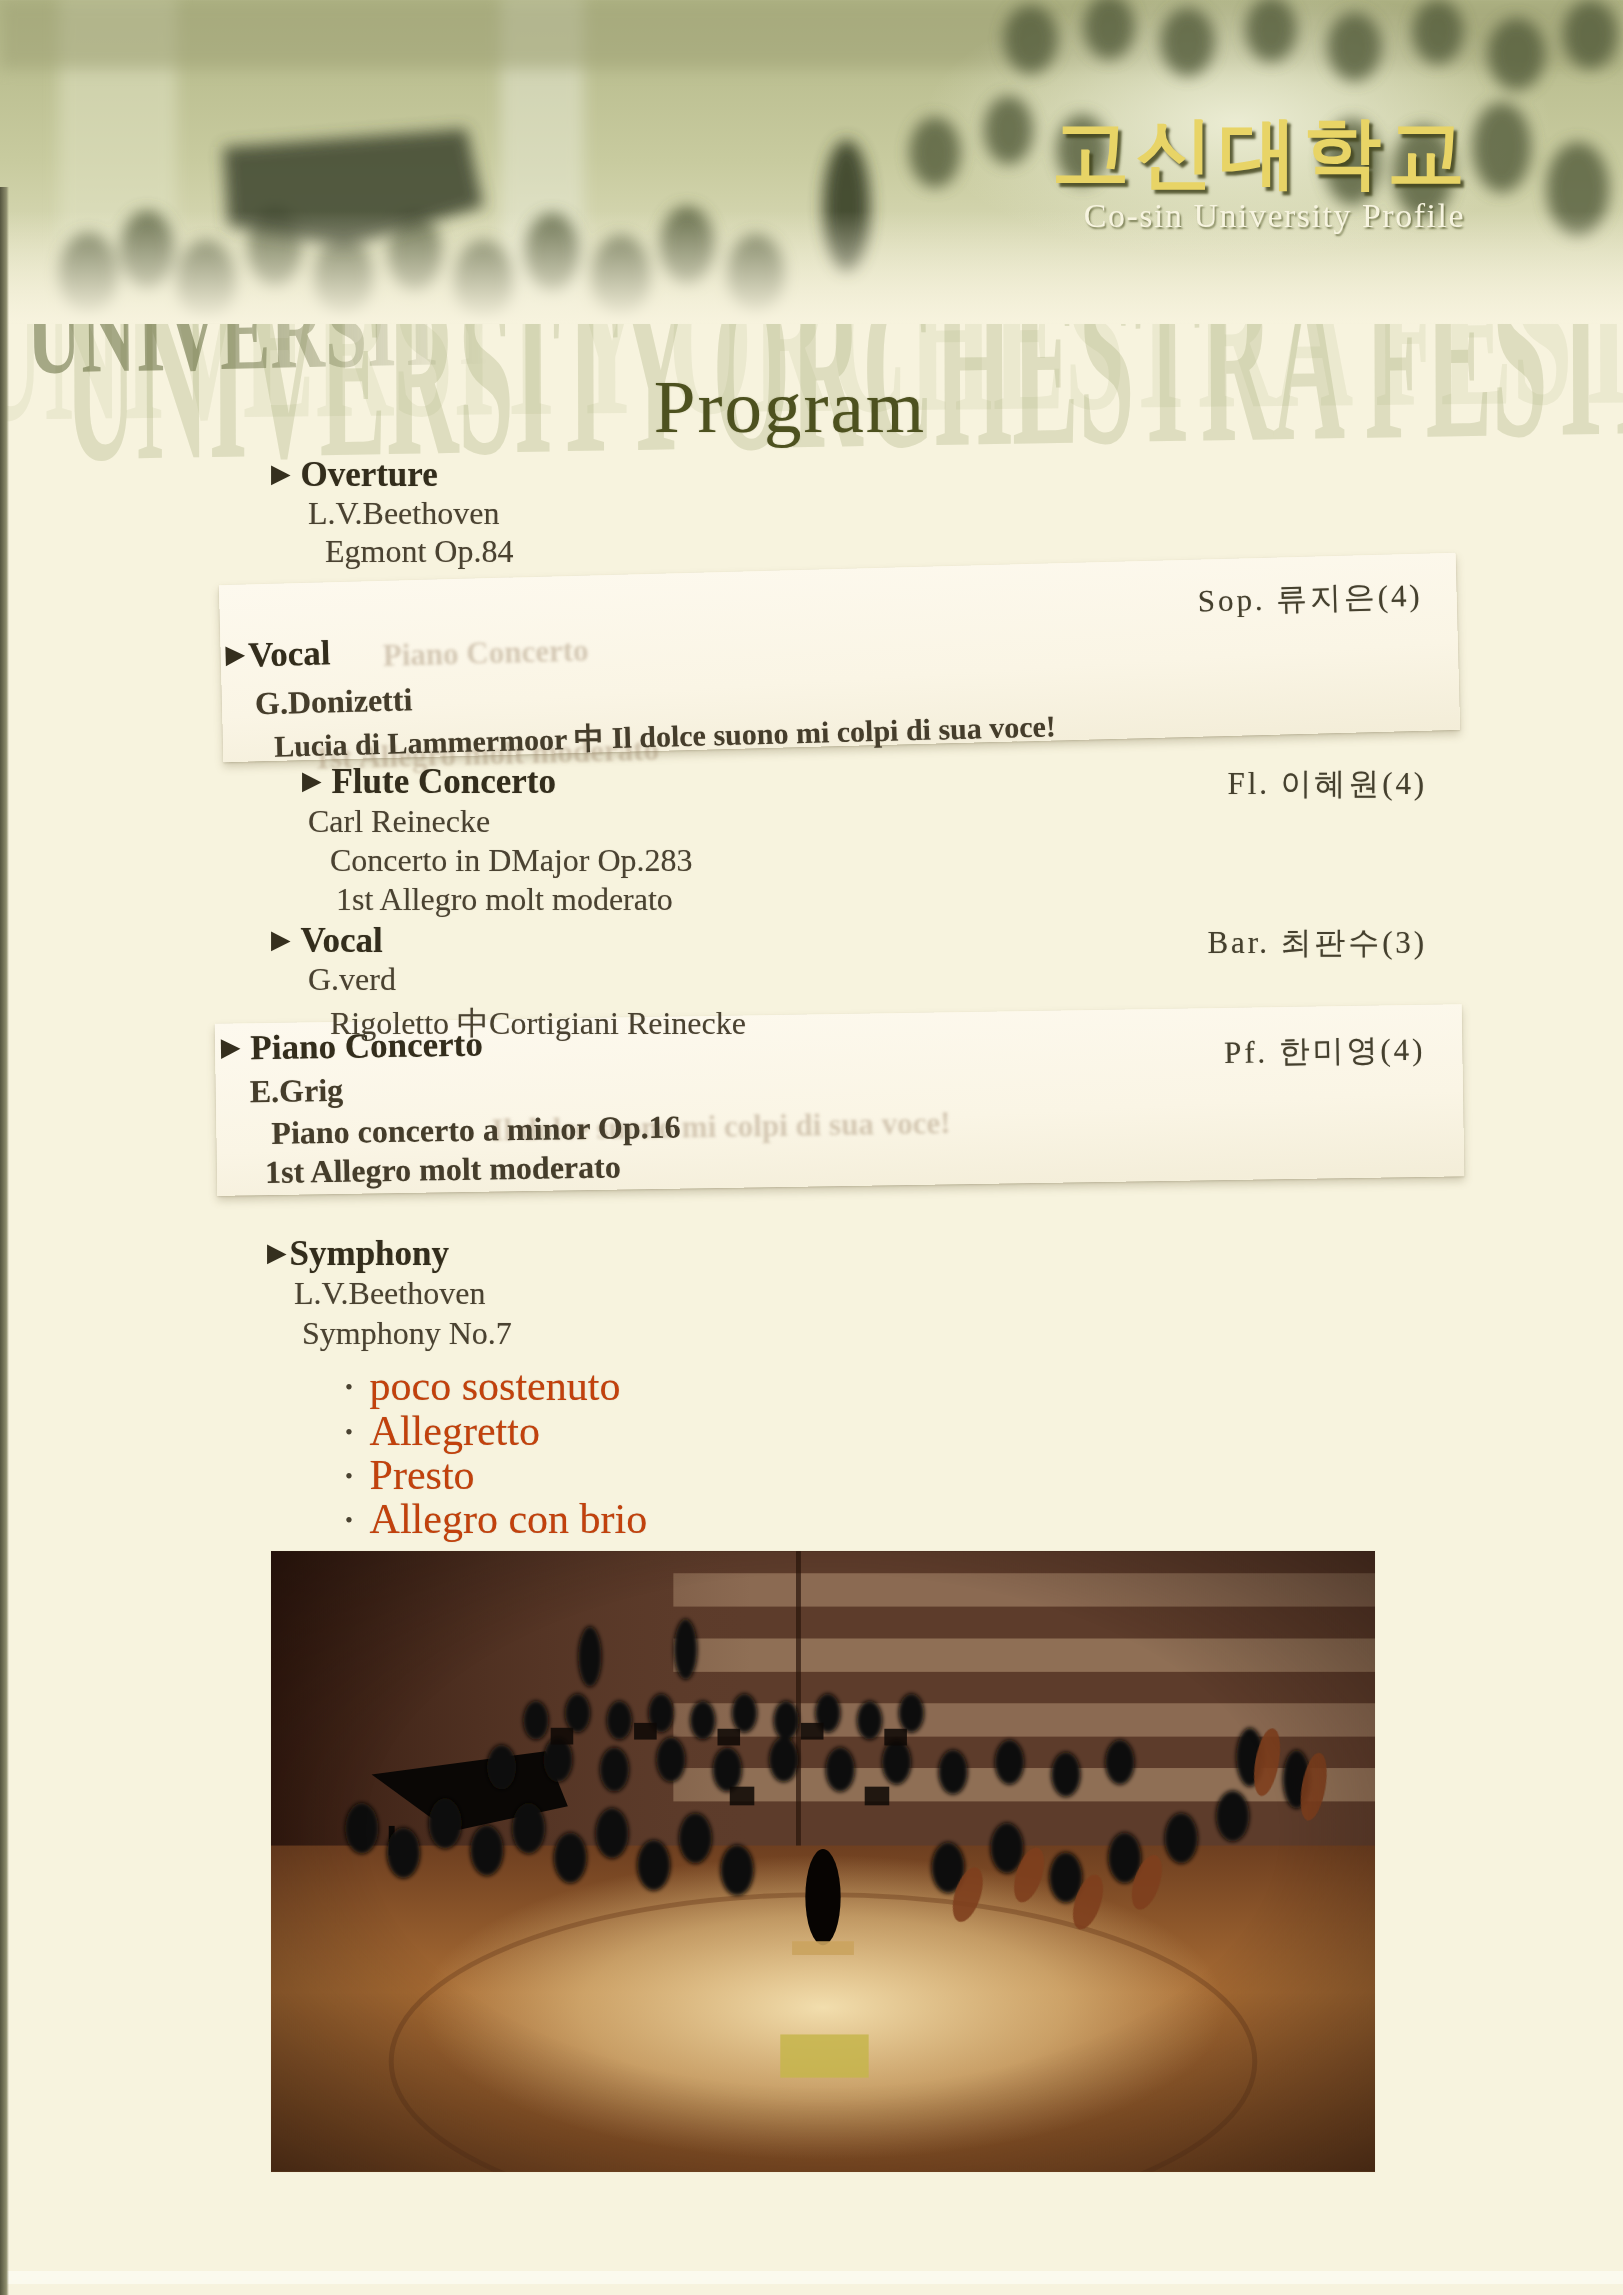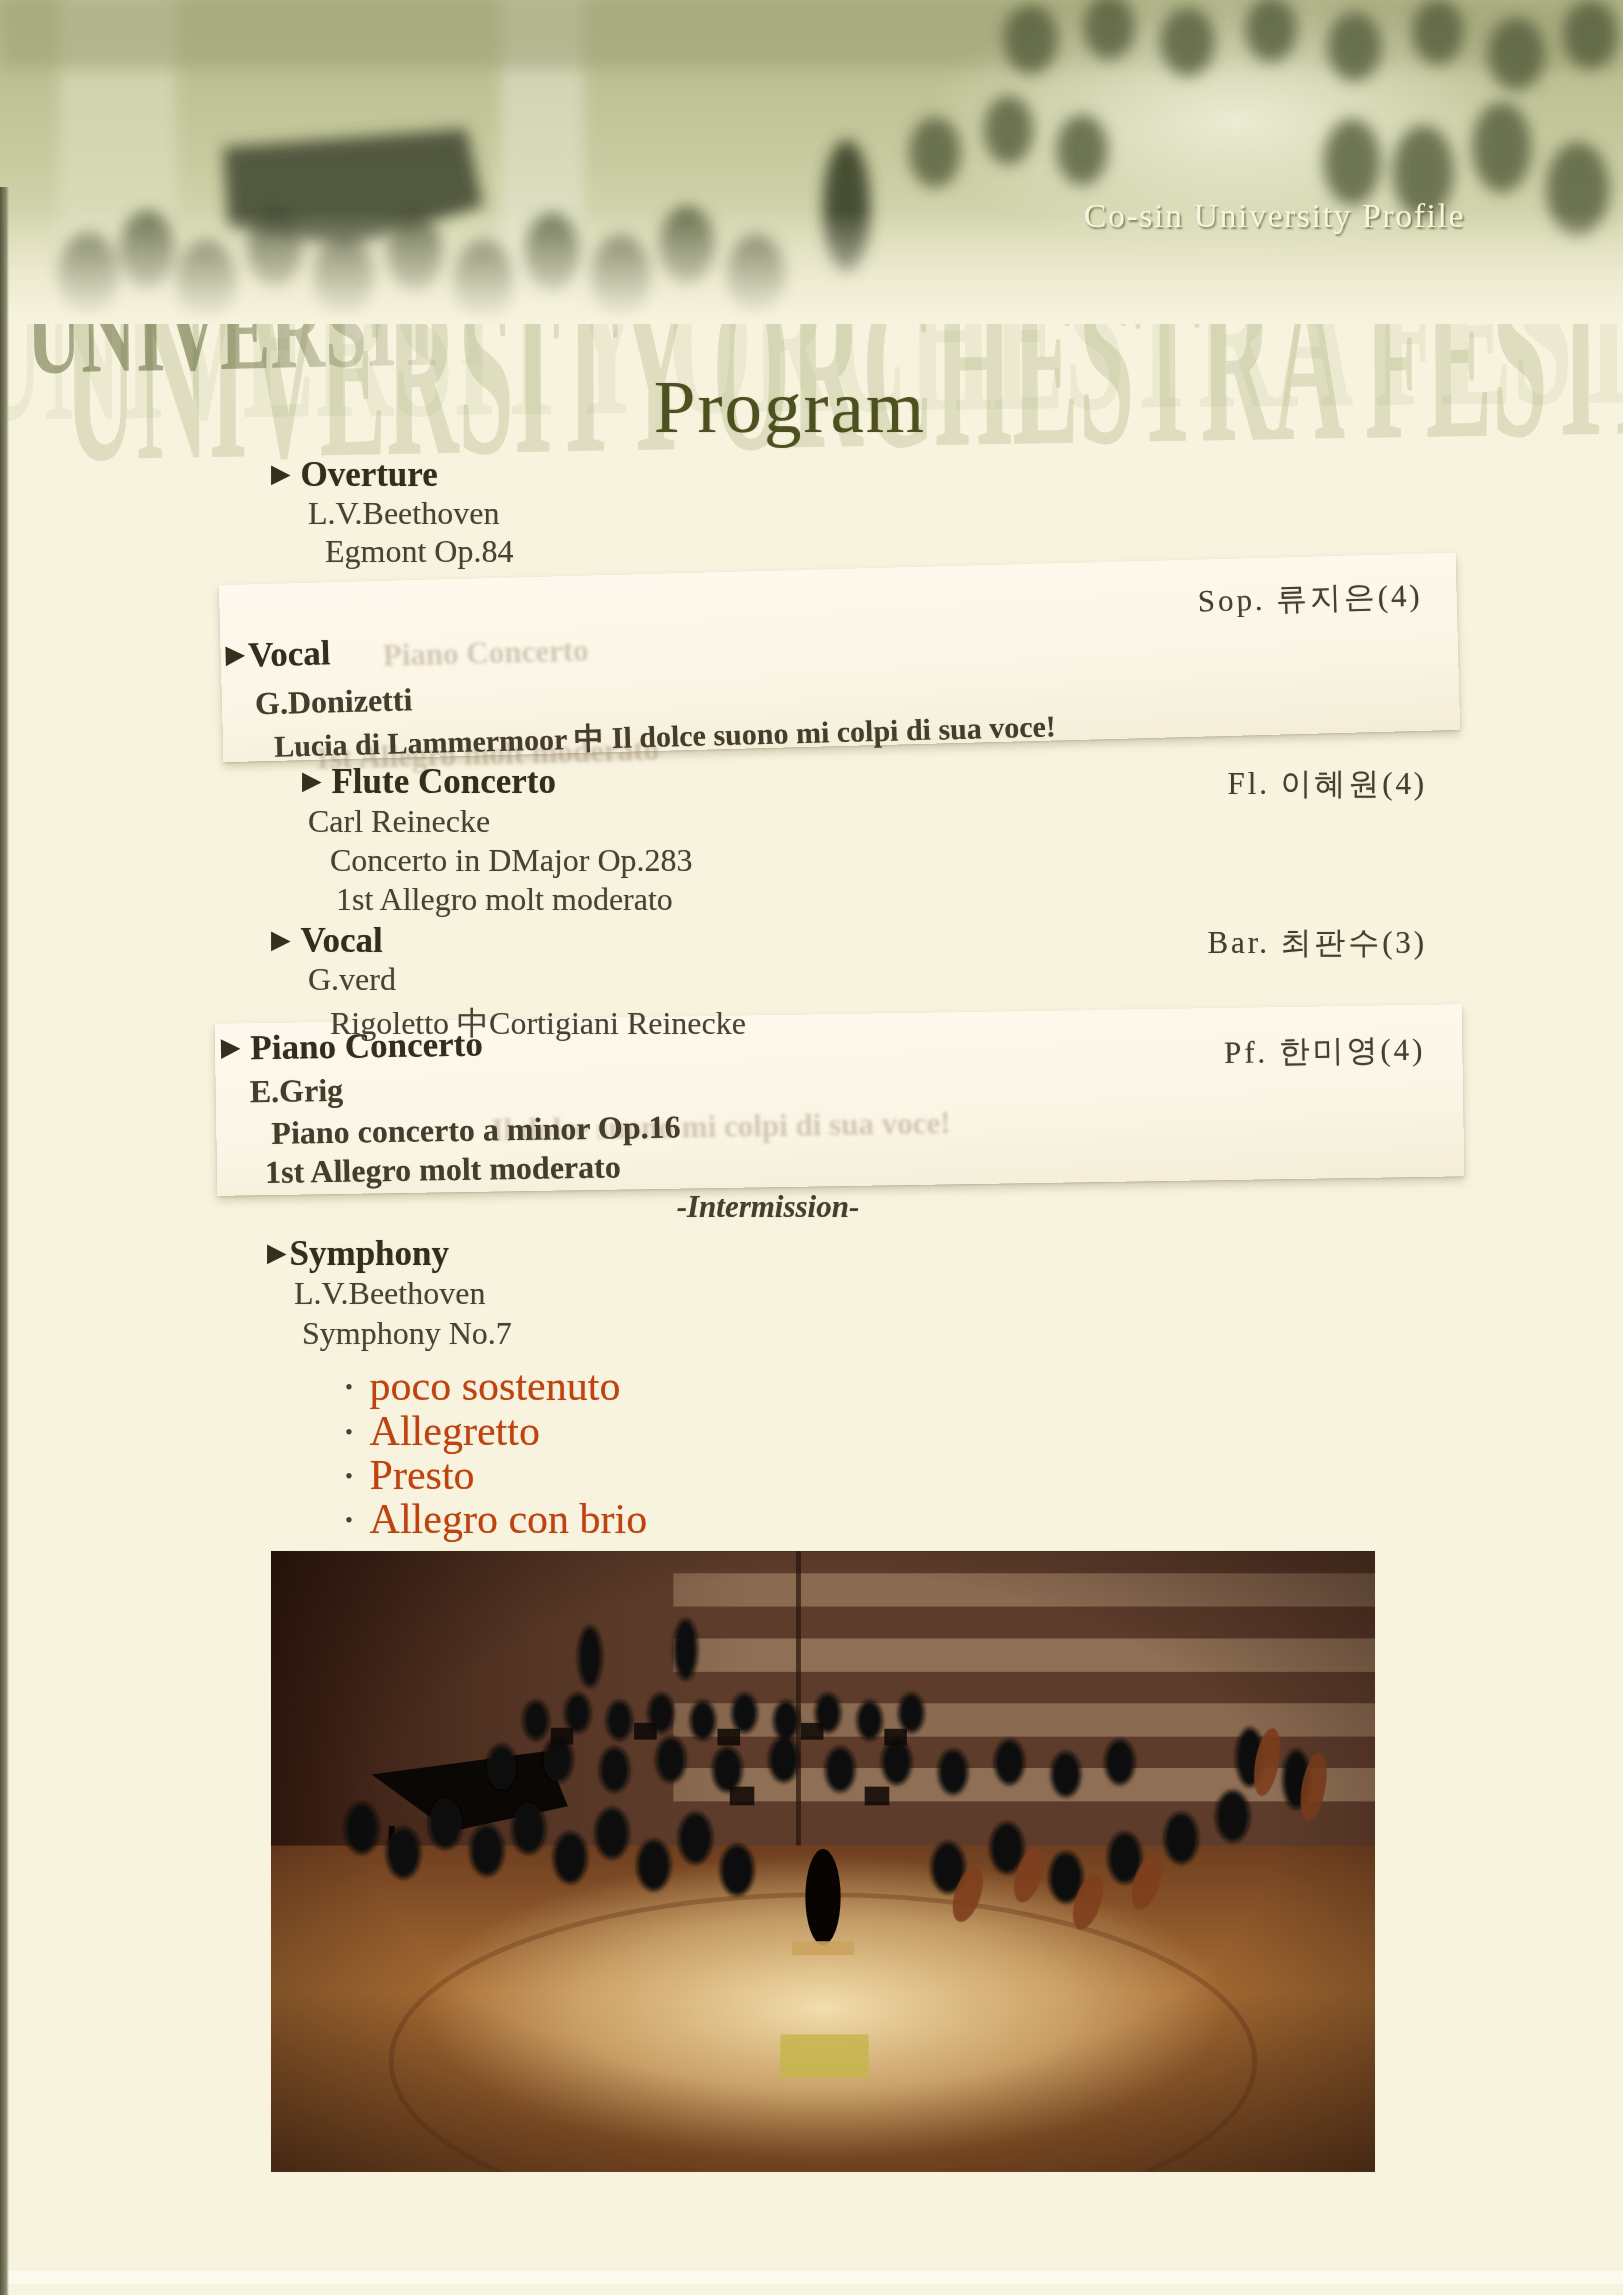--- a/index.html
+++ b/index.html
@@ -159,20 +159,21 @@
           <ellipse cx="3240" cy="70" rx="55" ry="70"></ellipse>
         <ellipse cx="2900" cy="350" rx="62" ry="95"></ellipse>
           <ellipse cx="3060" cy="300" rx="60" ry="92"></ellipse>
         <ellipse cx="3215" cy="385" rx="64" ry="96"></ellipse>
           <ellipse cx="2755" cy="330" rx="58" ry="88"></ellipse>
       </g>
       <path d="M455,300 L950,262 L985,420 L705,505 L465,462 Z" fill="#3e452d" opacity="0.85" filter="url(#bl)"></path>
       <ellipse cx="1725" cy="420" rx="48" ry="135" fill="#394028" opacity="0.9" filter="url(#bl)"></ellipse>
       <rect x="0" y="430" width="3307" height="230" fill="url(#bfade)"></rect>
     </svg>
+    <div class="uni-title">고신대학교</div>
     <div class="uni-subtitle">Co-sin University Profile</div>
   </div>
 
   <div class="wm wm-echo">UNIVERSITY ORCHESTRA FESTIVAL</div>
   <div class="wm wm-large">UNIVERSITY ORCHESTRA FESTIVAL</div>
   <div class="wm wm-frag">UNIVERSITY ORCHESTRA FESTIVAL</div>
 
   <div class="page-title">Program</div>
 
   <div class="row" style="left:271px;top:455px;">
@@ -211,21 +212,20 @@
     <div class="ghost" style="left:275px;top:93px;">Il dolce suono mi colpi di sua voce!</div>
     <div class="row" style="left:5.9px;top:4.9px;">
       <span class="arrow">▶</span><span class="t-title">Piano Concerto</span>
     </div>
     <div class="performer" style="right:37px;top:23.6px;">Pf. 한미영(4)</div>
     <div class="row t-line" style="left:34px;top:50px;">E.Grig</div>
     <div class="row t-line" style="left:55px;top:92px;">Piano concerto a minor Op.16</div>
     <div class="row t-line" style="left:48px;top:131px;">1st Allegro molt moderato</div>
   </div>
 
-  <div class="intermission">-Intermission-</div>
 
   <div class="row" style="left:267px;top:1234px;">
     <span class="arrow tight">▶</span><span class="t-title">Symphony</span>
   </div>
   <div class="row t-line" style="left:294px;top:1275px;">L.V.Beethoven</div>
   <div class="row t-line" style="left:302px;top:1315px;">Symphony No.7</div>
 
   <div class="row" style="left:345px;top:1362px;">
     <span class="bullet-dot">•</span><span class="mv">poco sostenuto</span>
   </div>

